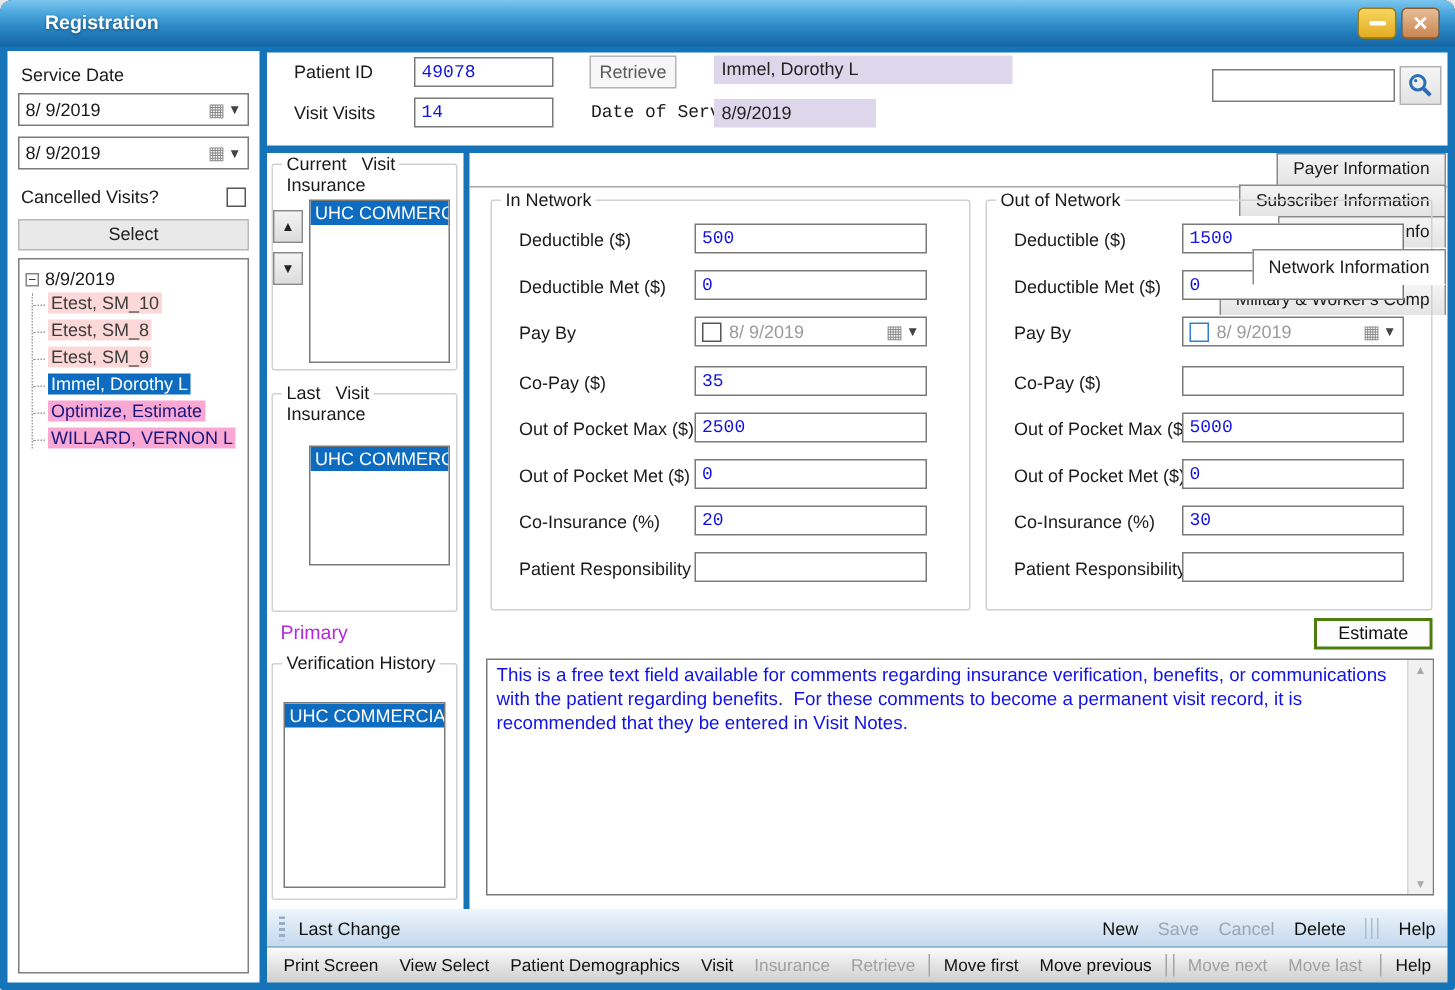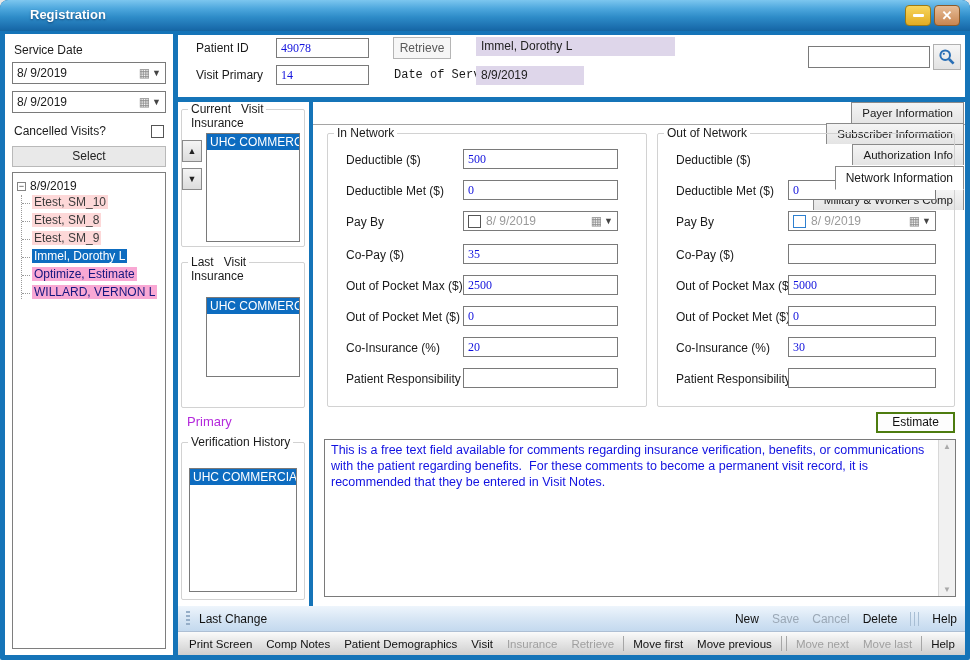--- a/index.html
+++ b/index.html
@@ -34,21 +34,21 @@
   .tree-item { position:relative; margin-bottom:4px; white-space:nowrap; }
   .tree-item::before { content:""; position:absolute; left:-10px; top:8px; width:8px; border-top:1px dotted #9a9a9a; }
   .tree-item span { display:inline-block; padding:0 2px; }
   .t-pink span { background:#fdd8d8; color:#3c3c3c; }
   .t-sel span { background:#0d6cc0; color:#fff; }
   .t-lav span { background:#f9a8d4; color:#16167e; }
 
   
   .header-panel { position:absolute; left:178px; top:35px; width:787px; height:62px; background:#fff; }
   .hp-label { position:absolute; color:#1a1a1a; }
-  .txt-input { border:1px solid #7a7a7a; background:#fff; color:#1212dd; font-family:Liberation Serif, serif; font-size:12px; padding:0 4px; outline:none; }
+  .txt-input { border:1px solid #7a7a7a; background:#fff; color:#1212dd; font-family:Liberation Mono, monospace; font-size:12px; padding:0 4px; outline:none; }
   .ro-field { position:absolute; background:#ded6ea; color:#222; padding:1px 5px; line-height:17px; }
   .retrieve-btn { position:absolute; left:215px; top:2px; width:58px; height:22px; background:#f6f6f6; border:1px solid #b5b5b5; color:#5a5a5a; text-align:center; line-height:20px; }
   .search-box { position:absolute; left:630px; top:11px; width:122px; height:22px; }
   .mag-btn { position:absolute; left:755px; top:9px; width:28px; height:26px; background:linear-gradient(180deg,#f6f6f6,#e2e2e2); border:1px solid #b0b0b0; display:flex; align-items:center; justify-content:center; }
 
   
   .mid-panel { position:absolute; left:178px; top:102px; width:131px; height:504px; background:#fff; }
   .gbox { position:absolute; border:1px solid #d2d2d2; border-radius:2px; }
   .glabel { position:absolute; top:-8px; left:6px; background:#fff; padding:0 3px; white-space:pre-wrap; line-height:14px; color:#1a1a1a; }
   .listbox { position:absolute; border:1px solid #7a7a7a; background:#fff; overflow:hidden; }
@@ -139,21 +139,21 @@
         <div class="tree-item t-lav"><span>WILLARD, VERNON L</span></div>
       </div>
     </div>
   </div>
 
   <div class="header-panel">
     <span class="hp-label" style="left:18px;top:6px;">Patient ID</span>
     <input class="txt-input" style="position: absolute; left: 98px; top: 3px; width: 93px; height: 20px;" value="49078">
     <div class="retrieve-btn">Retrieve</div>
     <div class="ro-field" style="left:298px;top:2px;width:199px;height:19px;">Immel, Dorothy L</div>
-    <span class="hp-label" style="left:18px;top:33px;">Visit Primary</span>
+    <span class="hp-label" style="left:18px;top:33px;">Visit Visits</span>
     <input class="txt-input" style="position: absolute; left: 98px; top: 30px; width: 93px; height: 20px;" value="14">
     <span class="hp-label" style="left:216px;top:33px;font-family:Liberation Mono, monospace;">Date of Service</span>
     <div class="ro-field" style="left:298px;top:31px;width:108px;height:19px;">8/9/2019</div>
     <input class="txt-input search-box" value="" style="">
     <div class="mag-btn">
       <svg width="18" height="18" viewBox="0 0 18 18">
           <circle cx="7.2" cy="7.2" r="4.8" fill="none" stroke="#2a6fb5" stroke-width="2"></circle>
           <circle cx="5.8" cy="5.8" r="1.1" fill="#2a6fb5"></circle>
           <line x1="11" y1="11" x2="15.6" y2="15.6" stroke="#2a6fb5" stroke-width="2.6"></line>
         </svg>
@@ -236,20 +236,21 @@
           <input class="txt-input finput" value="" style="">
         </div>
       </div>
     </div>
 
     <div class="gbox g-out" style="left:344px;top:31px;width:298px;height:274px;">
       <span class="glabel" style="white-space:nowrap;">Out of Network</span>
       <div class="gcontent">
         <div class="frow">
           <span class="flabel">Deductible ($)</span>
+          <input class="txt-input finput" value="1500" style="">
         </div>
         <div class="frow">
           <span class="flabel">Deductible Met ($)</span>
           <input class="txt-input finput" value="0" style="">
         </div>
         <div class="frow" style="height:33px;">
           <span class="flabel">Pay By</span>
           <div class="paybox">
             <span class="cb cb-blue"></span>
             <span class="pdate">8/ 9/2019</span>
@@ -303,21 +304,21 @@
           <i></i>
           <i></i>
           <i></i>
         </span>
       <span class="sb-btn">Help</span>
     </span>
   </div>
 
   <div class="toolbar">
     <span class="tb-item">Print Screen</span>
-    <span class="tb-item">Comp Notes</span>
+    <span class="tb-item">View Select</span>
     <span class="tb-item">Patient Demographics</span>
     <span class="tb-item">Visit</span>
     <span class="tb-item disabled">Insurance</span>
     <span class="tb-item disabled">Retrieve</span>
     <span class="tb-sep"></span>
     <span class="tb-item">Move first</span>
     <span class="tb-item">Move previous</span>
     <span class="tb-sep"></span>
     <span class="tb-sep"></span>
     <span class="tb-item disabled">Move next</span>

